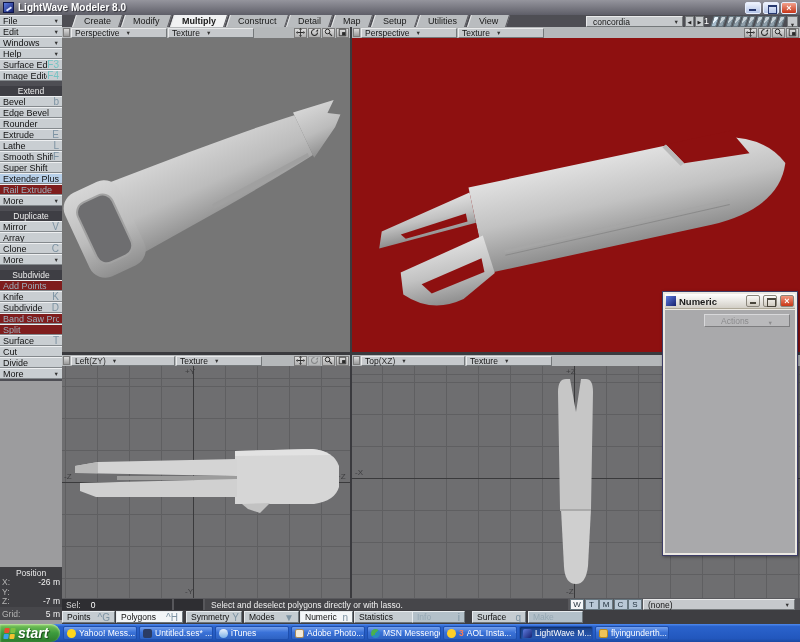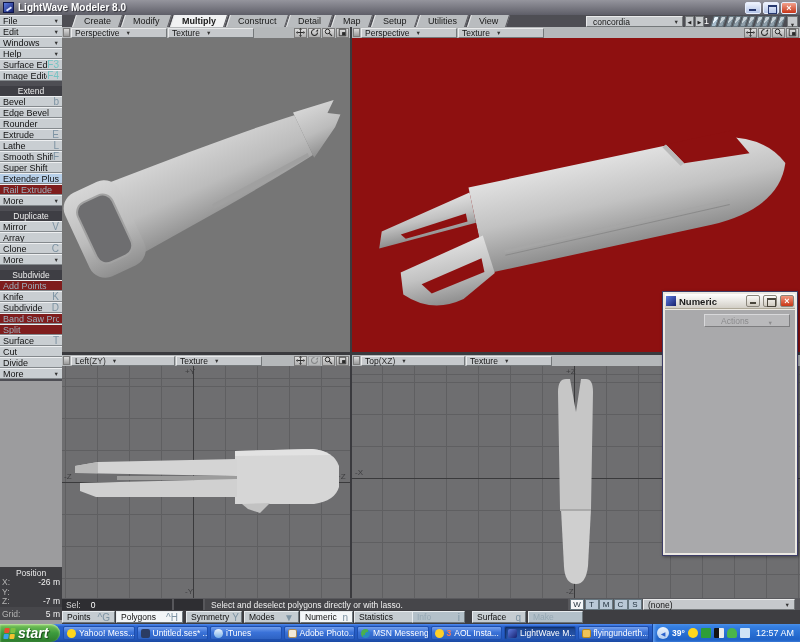--- a/index.html
+++ b/index.html
@@ -659,25 +659,15 @@
         </div>
       <div class="task active">
           <span class="ticon ti-lw"></span>
           <span>LightWave M...</span>
         </div>
       <div class="task">
           <span class="ticon ti-folder"></span>
           <span>flyingunderth...</span>
         </div>
     </div>
-    <div class="tray">
-      <div class="chev">◀</div>
-      <span class="temp">39°</span>
-      <span class="trayicon tr-aim"></span>
-      <span class="trayicon tr-grid"></span>
-      <span class="trayicon tr-bw"></span>
-      <span class="trayicon tr-man"></span>
-      <span class="trayicon tr-mail"></span>
-      <span class="clock">12:57 AM</span>
-    </div>
   </div>
 
 </div>
 
 </body></html>

